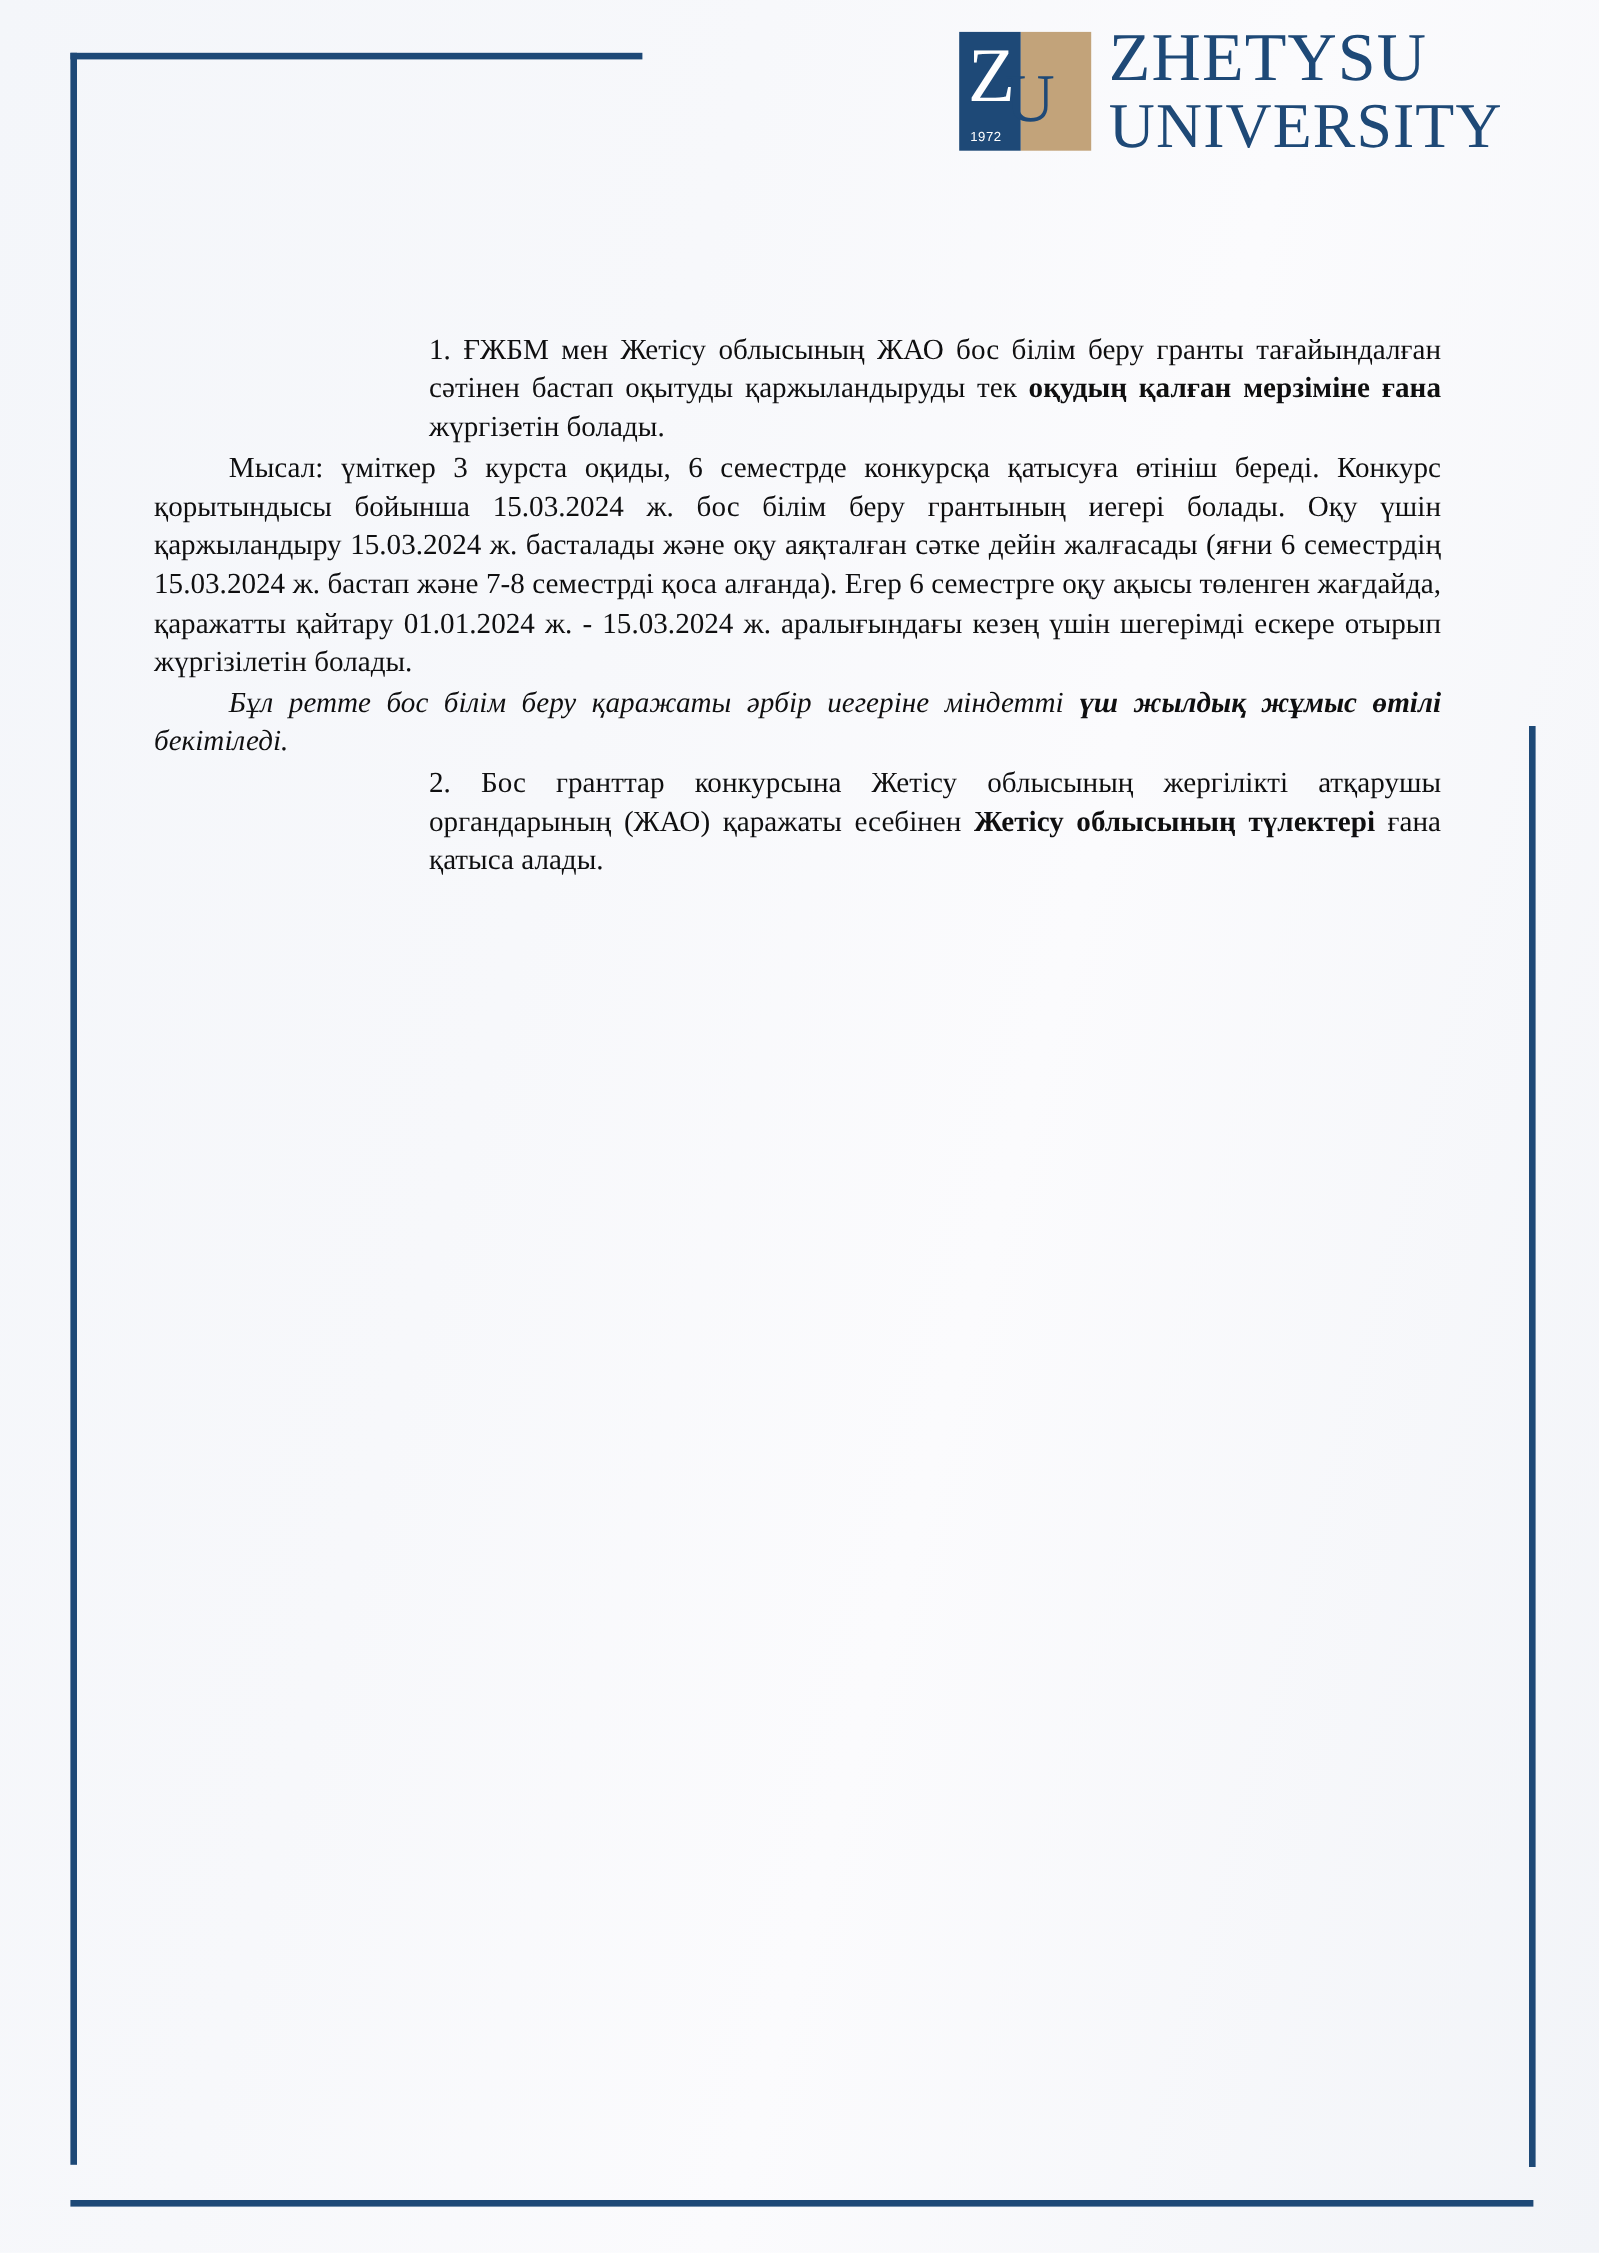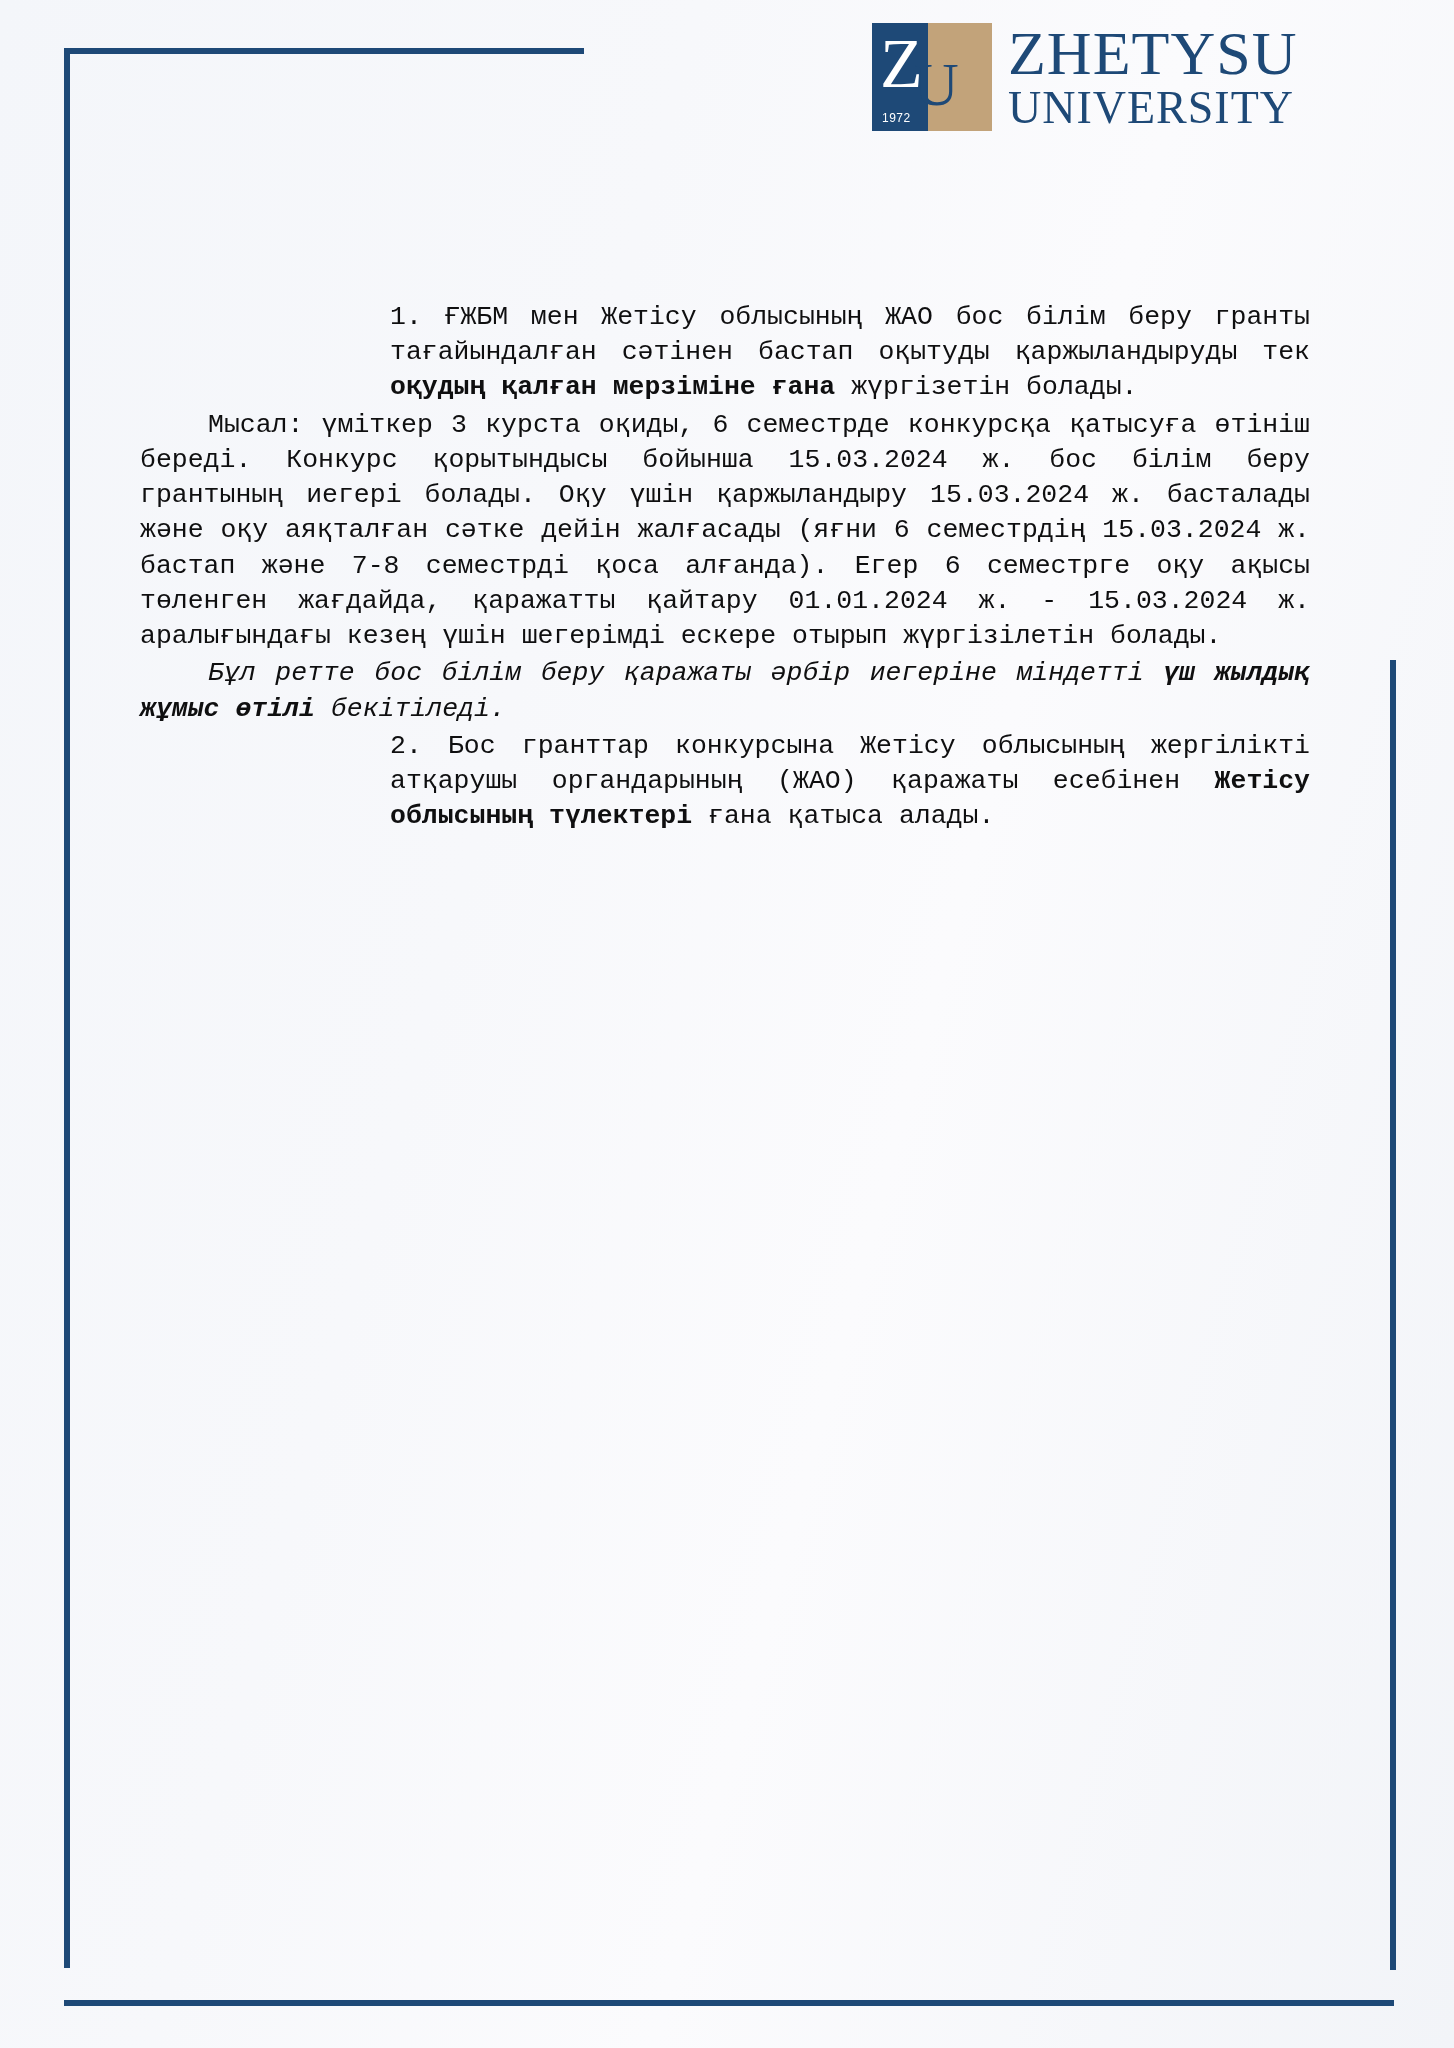--- a/index.html
+++ b/index.html
@@ -113,35 +113,34 @@
     color: #1e4977;
     font-family: "Liberation Serif", serif;
     line-height: 1.02;
   }
   .logo-text .line1 {
     font-size: 62px;
     letter-spacing: 1px;
     font-family: Liberation Serif, serif;
   }
   .logo-text .line2 {
-    font-size: 46px;
+    font-size: 58px;
     letter-spacing: 1px;
   }
 
   
   .content {
     position: absolute;
     left: 140px;
     top: 300px;
     width: 1170px;
     font-size: 26.5px;
     line-height: 1.33;
     color: #0f0f10;
     text-align: justify;
-    font-family: Liberation Mono, monospace;
   }
   .para {
     margin: 0 0 2px 0;
     text-align: justify;
     text-justify: inter-word;
   }
   .indent-big {
     margin-left: 250px;
     text-indent: 0;
   }

